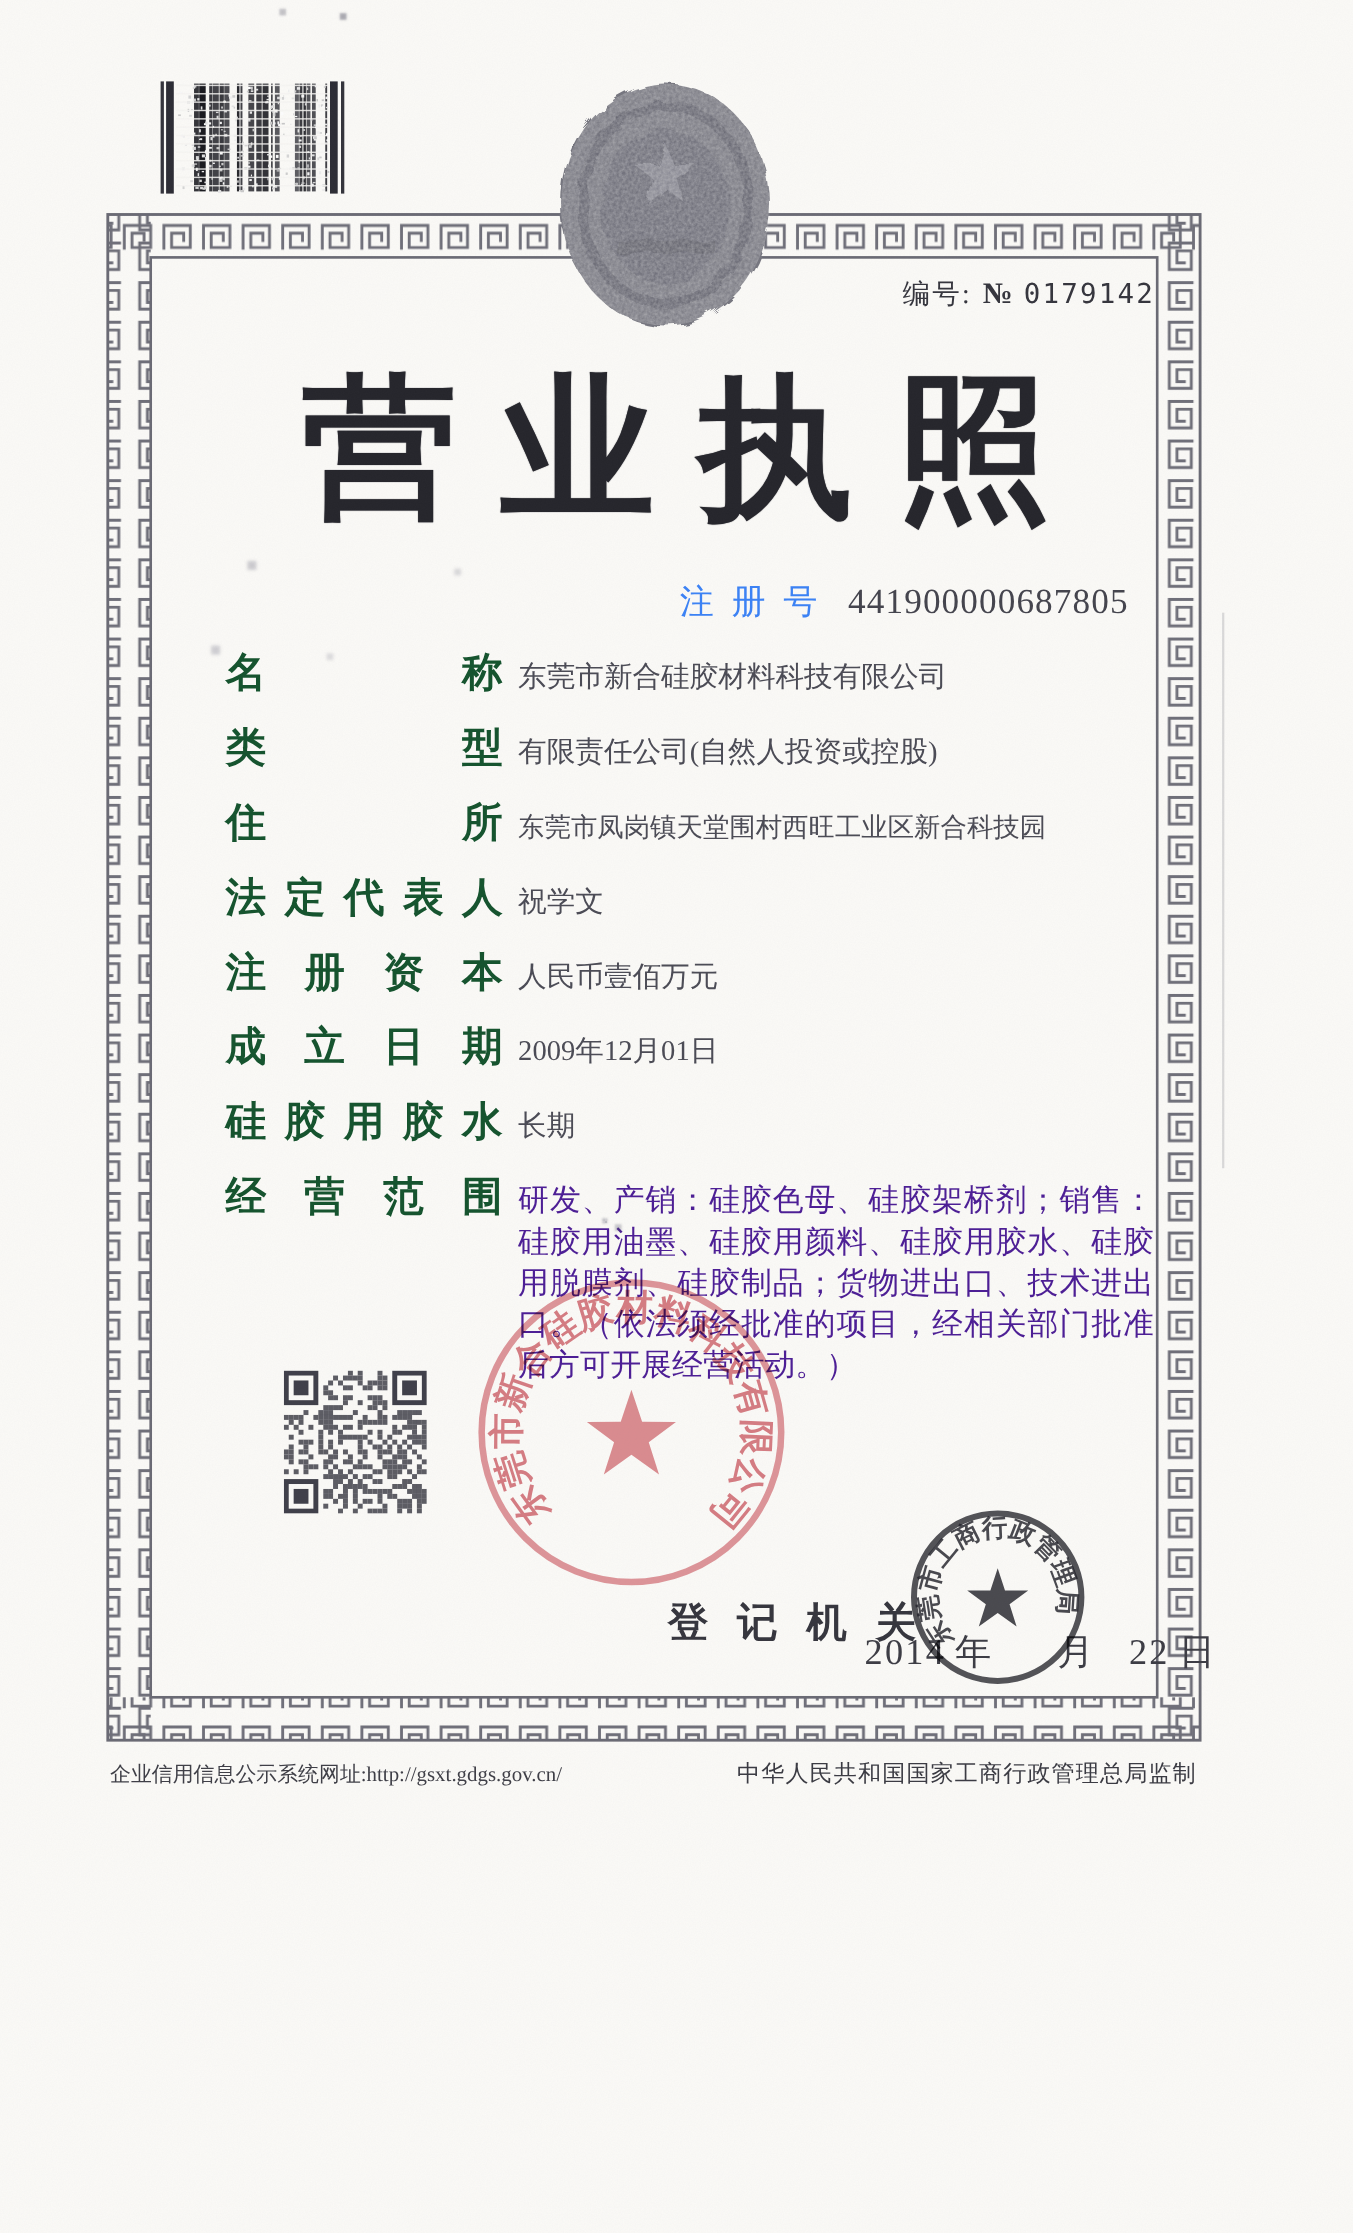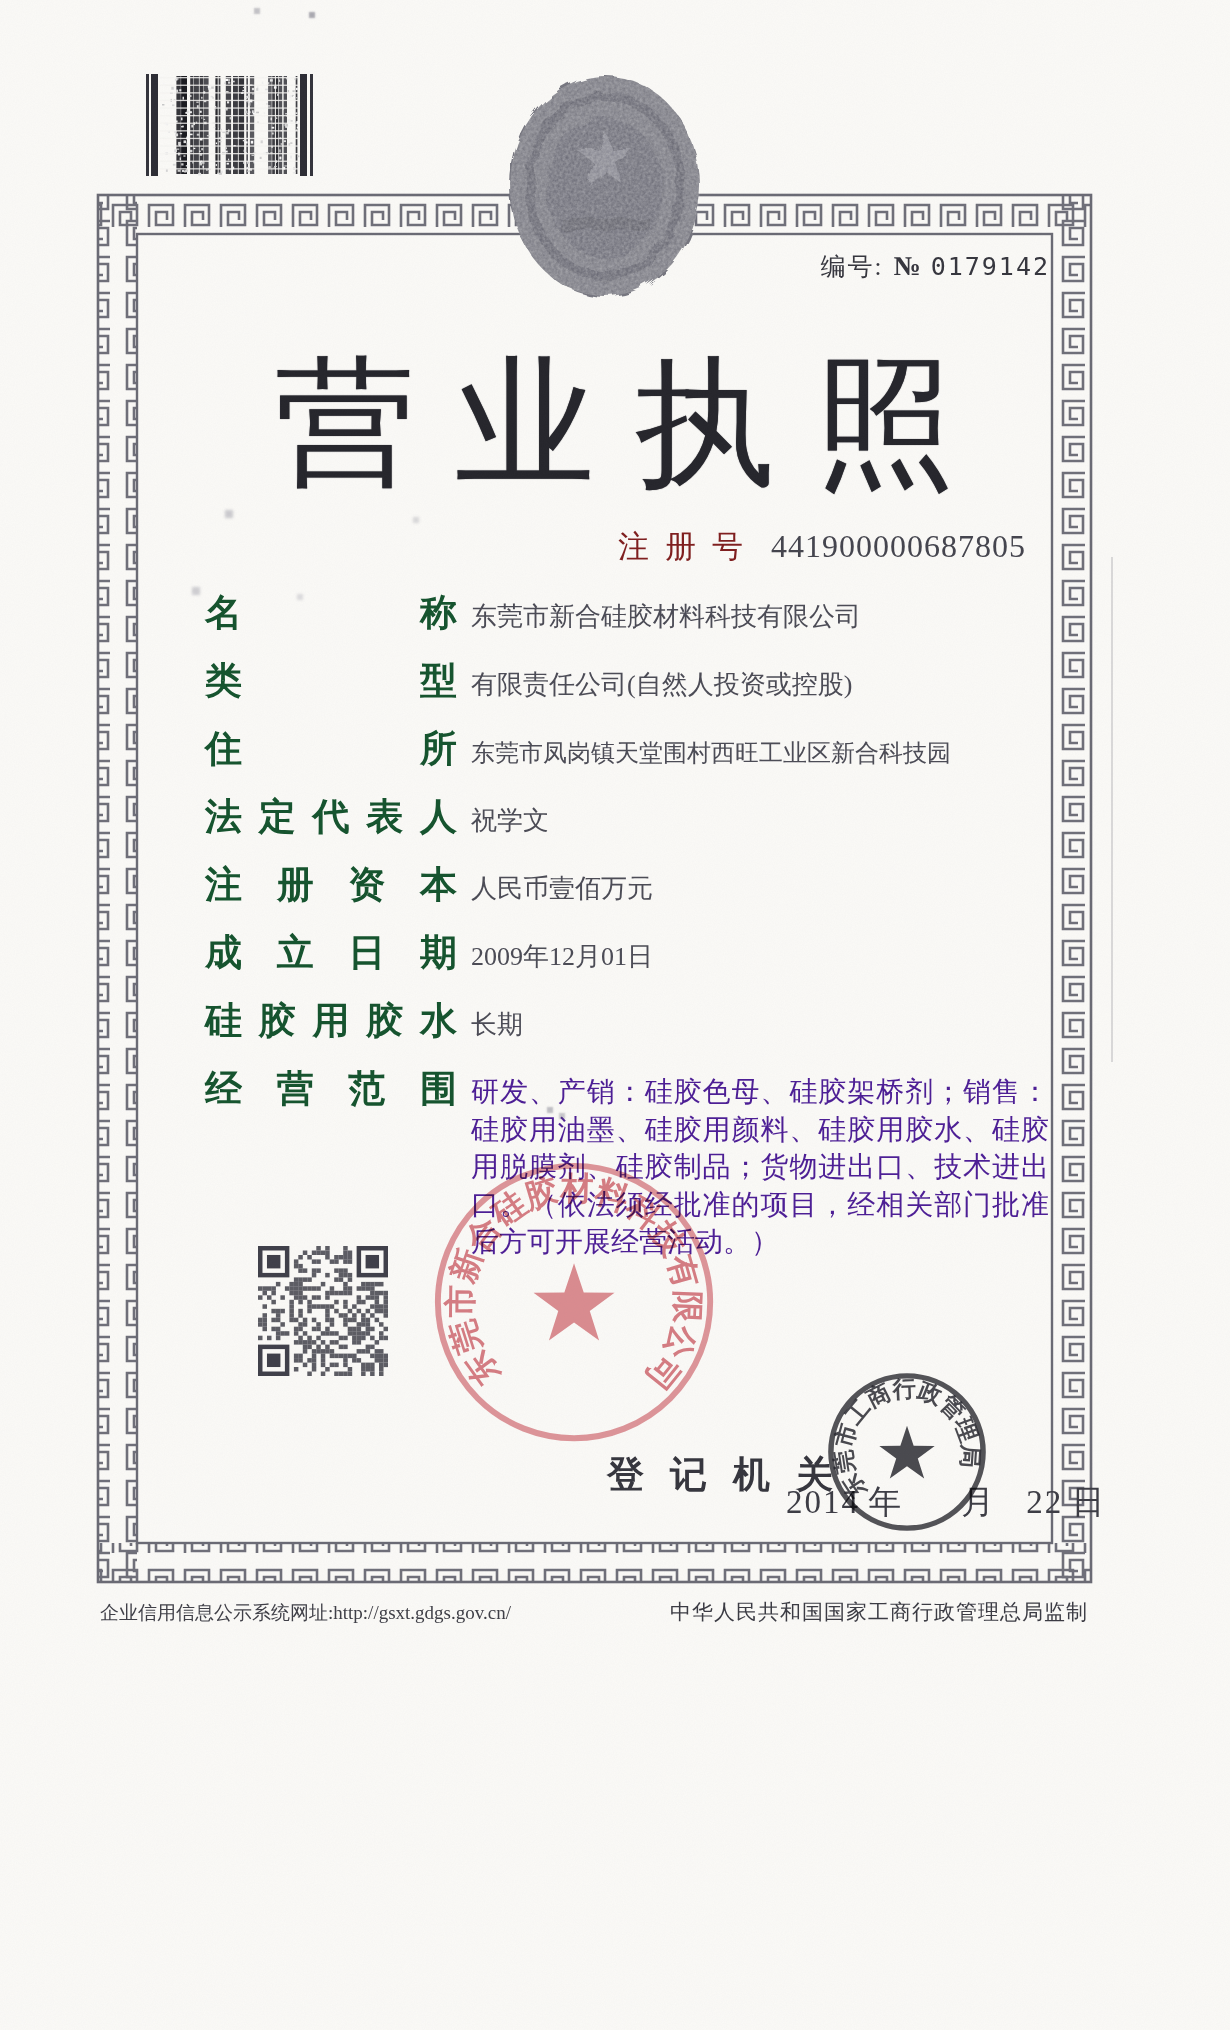--- a/index.html
+++ b/index.html
@@ -12,28 +12,28 @@
   .barcode { position:absolute; left:136px; top:70px; width:190px; height:112px; z-index:2; }
   .emblem  { position:absolute; left:503px; top:68px; width:204px; height:238px; z-index:3; }
   
   .frame { position:absolute; left:0; top:0; z-index:1; }
   
   .serial { position:absolute; right:180px; top:250px; font-size:25px; color:#35353d; z-index:2; letter-spacing:2px; }
   .serial .numero { font-weight:bold; font-size:27px; margin:0 8px 0 10px; }
   .serial .num { font-family:"DejaVu Sans Mono", monospace; font-size:25px; letter-spacing:2px; }
   
   .title {
-    position:absolute; left:0; top:330px; width:100%; text-align:center; z-index:2;
-    font-family:"Liberation Sans", sans-serif; font-weight:400;
+    position:absolute; left:0; top:314px; width:100%; text-align:center; z-index:2;
+    font-family:"Liberation Sans", sans-serif; font-weight:700;
     font-size:140px; letter-spacing:40px; text-indent:40px; color:#25252b;
     text-shadow:0 0 1px #44444a;
   }
   
   .regline { position:absolute; left:618px; top:526px; z-index:2; white-space:nowrap; }
-  .regline .rlabel { font-size:31px; letter-spacing:16px; color:#7f1d1d; }
+  .regline .rlabel { font-size:31px; letter-spacing:16px; color:#3b82f6; }
   .regline .rvalue { font-size:32px; margin-left:12px; color:#44444d; letter-spacing:1px;text-align:right; }
   
   .fields { position:absolute; left:205px; top:592px; width:875px; z-index:2; }
   .frow { display:flex; align-items:baseline; height:68px; }
   .frow.tall { height:auto; }
   .flabel {
     width:252px; flex:0 0 252px; font-size:37px; font-weight:600; color:#14532d;
     text-align:justify; text-align-last:justify; line-height:1.15; letter-spacing:0;
   }
   .fvalue { margin-left:14px; font-size:26px; color:#4b4b55; }

